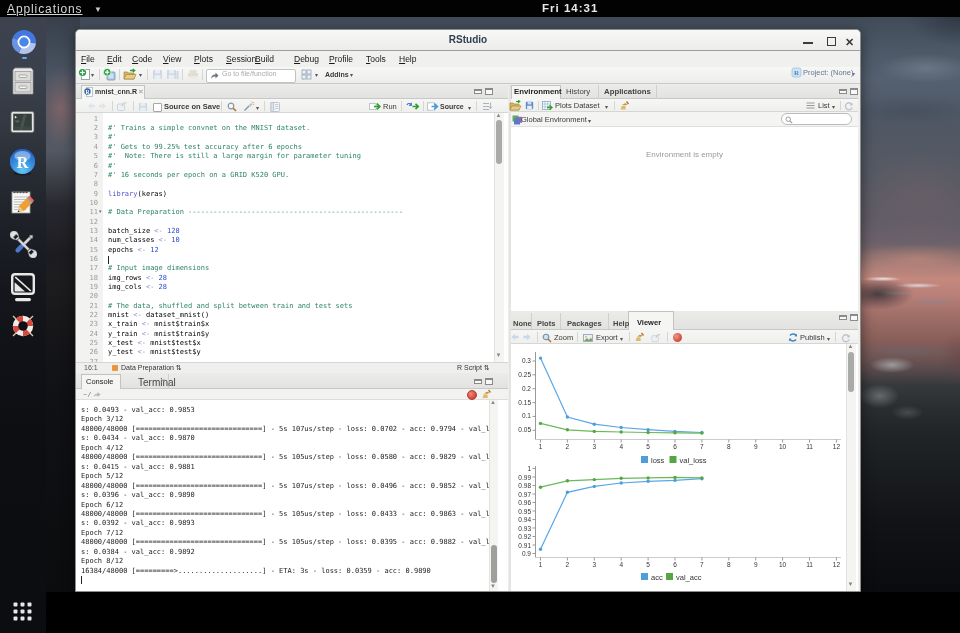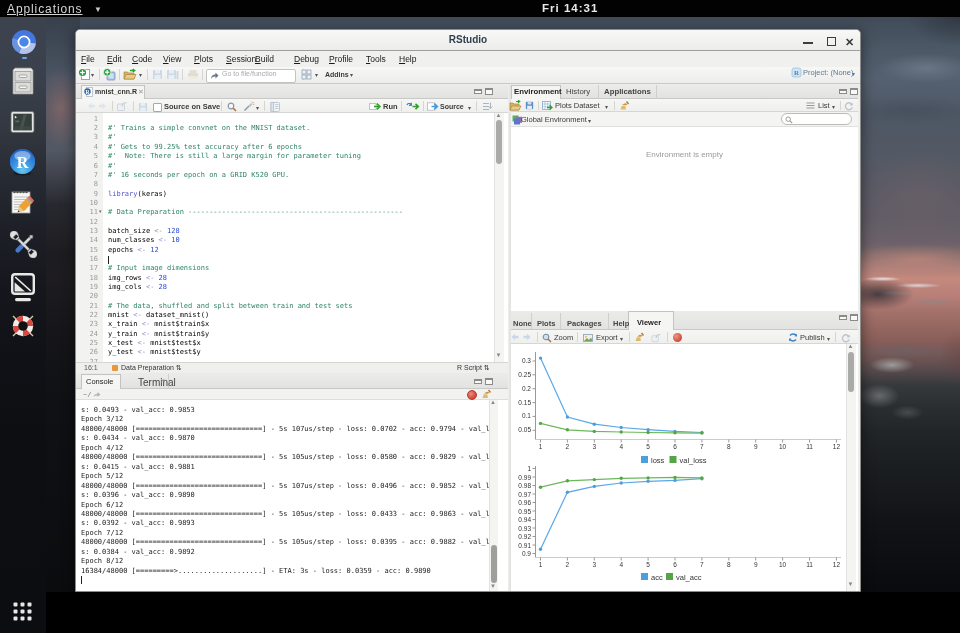--- a/index.html
+++ b/index.html
@@ -305,21 +305,21 @@
  <svg class="abs" style="left:270px;top:101.5px;" width="11" height="10" viewBox="0 0 11 10">
   <rect x="1" y="0.5" width="8.5" height="9" rx="1" fill="#f2f4f6" stroke="#b8c4ce" stroke-width=".9"></rect>
   <rect x="1" y="0.5" width="2.6" height="9" fill="#dde4ea" stroke="#b8c4ce" stroke-width=".9"></rect>
   <path d="M5 2.5 h3.5 M5 4.5 h3.5 M5 6.5 h3.5" stroke="#b8c4ce" stroke-width=".8"></path>
  </svg>
 
  <svg class="abs" style="left:369px;top:102px;" width="13" height="9" viewBox="0 0 13 9">
   <rect x="0.5" y="1.5" width="6.5" height="6" fill="#fff" stroke="#b8c0c8" stroke-width=".9"></rect>
   <path d="M5 4.5 h5.2 M7.8 1.6 L10.8 4.5 L7.8 7.4" stroke="#30a030" stroke-width="1.7" fill="none"></path>
  </svg>
- <span class="abs" style="left:383px;top:102px;font-size:7.5px;font-weight:bold;color:#3a3a3a;text-align:center;">Run</span>
+ <span class="abs" style="left:383px;top:102px;font-size:7.5px;font-weight:normal;color:#3a3a3a;text-align:center;">Run</span>
  <div class="sep" style="left:401px;top:101px;height:10px;"></div>
  <svg class="abs" style="left:406px;top:102px;" width="14" height="9" viewBox="0 0 14 9">
   <path d="M1 3 C1.5 1.2 4 1 5 2.5 M5.2 0.8 L5.4 3.2 L3 3.4" stroke="#3878c8" stroke-width="1.2" fill="none"></path>
   <path d="M6.5 4.5 h5 M9.5 1.8 L12.3 4.5 L9.5 7.2" stroke="#30a030" stroke-width="1.6" fill="none"></path>
  </svg>
  <div class="sep" style="left:423px;top:101px;height:10px;"></div>
  <svg class="abs" style="left:427px;top:102px;" width="13" height="9" viewBox="0 0 13 9">
   <rect x="0.5" y="0.8" width="7" height="7.4" fill="#fff" stroke="#b8c0c8" stroke-width=".9"></rect>
   <path d="M4.5 4.5 h5.2 M7.3 1.6 L10.3 4.5 L7.3 7.4" stroke="#4898e0" stroke-width="1.7" fill="none"></path>
  </svg>

